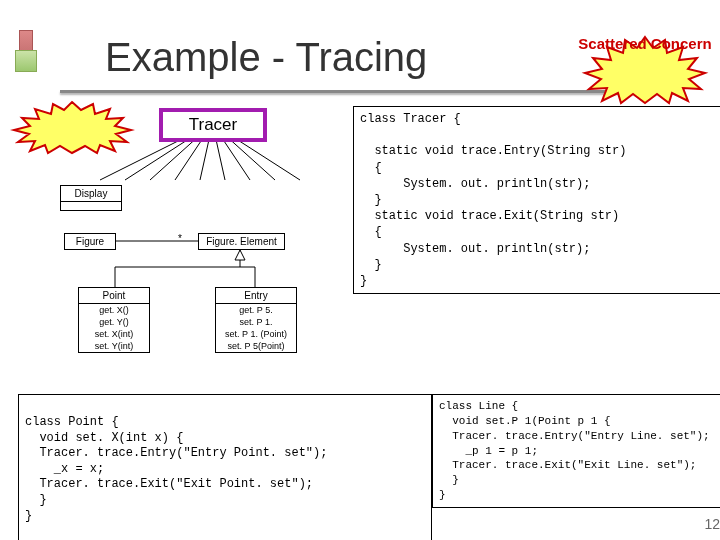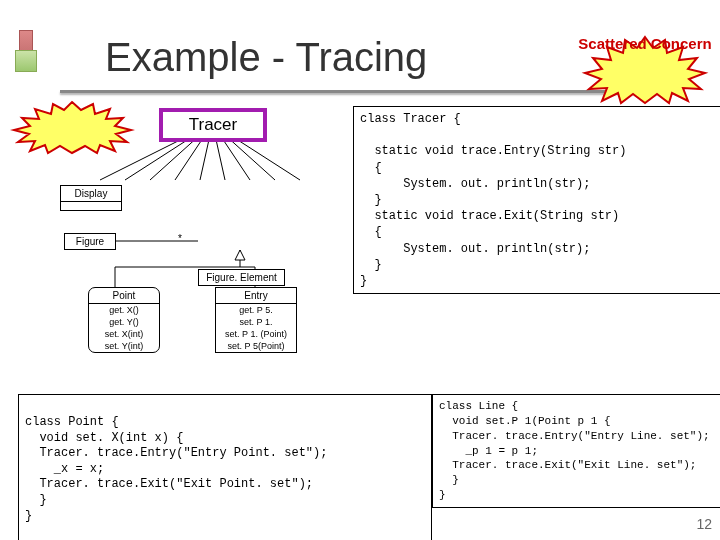--- a/index.html
+++ b/index.html
@@ -96,22 +96,22 @@
   .uml-box {
     position: absolute;
     border: 1px solid #000;
     background: #fff;
     font-size: 10px;
   }
   .uml-title { border-bottom: 1px solid #000; text-align: center; padding: 2px 4px; }
   .uml-row { padding: 1px 4px; font-size: 9px; text-align: center; }
   .display { left: 0; top: 10px; width: 60px; }
   .figure { left: 4px; top: 58px; width: 50px; }
-  .figelem { left: 138px; top: 58px; width: 85px; margin-top: 36px; }
-  .point { left: 28px; top: 112px; width: 70px; border-radius: 7px; }
+  .figelem { left: 138px; top: 58px; width: 85px; }
+  .point { left: 18px; top: 112px; width: 70px; }
   .line { left: 155px; top: 112px; width: 80px; }
   .uml-star { position: absolute; left: 118px; top: 58px; font-size: 10px; }
   .tracer-code {
     position: absolute;
     left: 353px;
     top: 106px;
     width: 360px;
     border: 1px solid #000;
     padding: 4px 6px;
     font-family: "Courier New", monospace;
@@ -138,21 +138,21 @@
     width: 276px;
     border: 1px solid #000;
     padding: 4px 6px;
     font-family: "Courier New", monospace;
     font-size: 11px;
     white-space: pre;
     line-height: 1.35;
   }
   .slide-num {
     position: absolute;
-    right: 8px;
+    right: 0;
     bottom: 8px;
     font-size: 14px;
     color: #666;
   }
   .arrow-svg {
     position: absolute;
     left: 80px;
     top: 132px;
     width: 270px;
     height: 50px;

